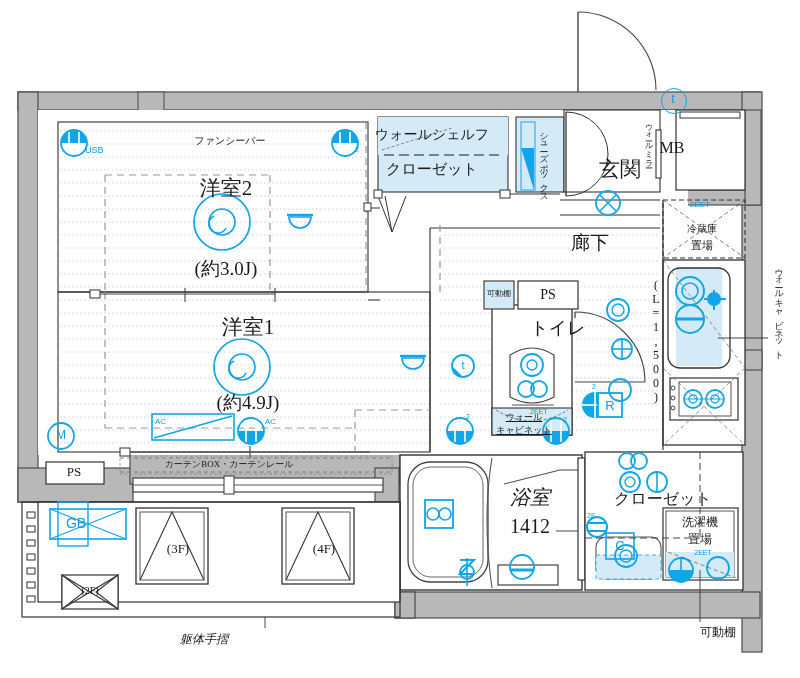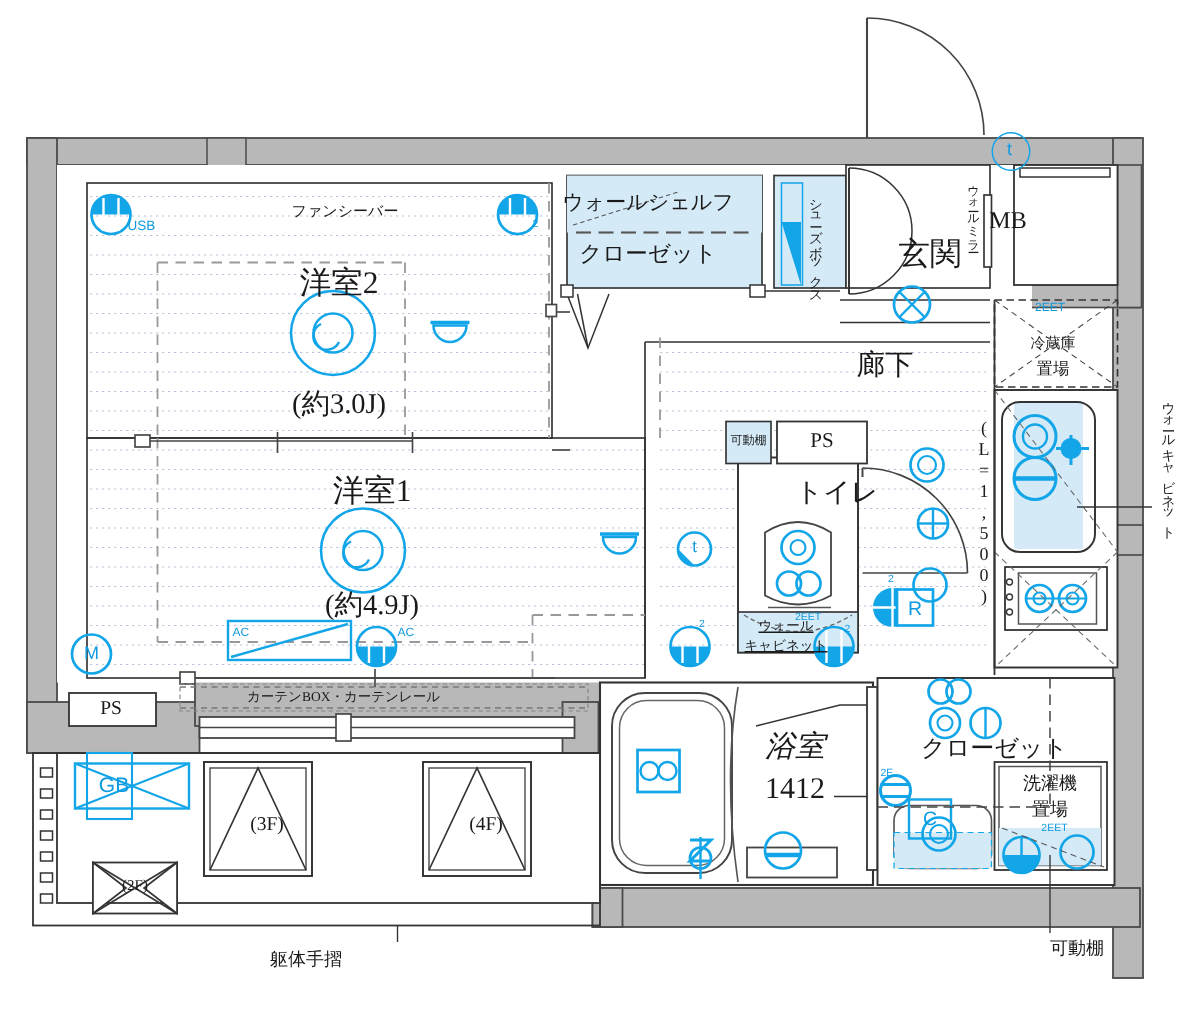--- a/index.html
+++ b/index.html
@@ -473,21 +473,21 @@
 <div class="lbl ctr" style="left:700px;top:514px;font-size:12px;">洗濯機</div>
 <div class="lbl ctr" style="left:700px;top:531px;font-size:12px;">置場</div>
 <div class="lbl ctr blue" style="left:703px;top:549px;font-size:7px;font-family:'Liberation Sans',sans-serif;">2EET</div>
 <div class="lbl ctr" style="left:718px;top:624px;font-size:12px;">可動棚</div>
 <div class="lbl ctr" style="left:229px;top:458px;font-size:9px;">カーテンBOX・カーテンレール</div>
 <div class="lbl ctr" style="left:74px;top:464px;font-size:13px;">PS</div>
 <div class="lbl ctr blue" style="left:76px;top:515px;font-size:14px;font-family:'Liberation Sans',sans-serif;">GB</div>
 <div class="lbl ctr" style="left:178px;top:541px;font-size:13px;">(3F)</div>
 <div class="lbl ctr" style="left:324px;top:541px;font-size:13px;">(4F)</div>
 <div class="lbl ctr" style="left:90px;top:585px;font-size:10px;">(2F)</div>
-<div class="lbl ctr" style="left:204px;top:631px;font-size:12px;">躯体手摺</div>
+<div class="lbl ctr" style="left:204px;top:631px;font-size:12px;font-style:italic;">躯体手摺</div>
 <div class="lbl blue" style="left:155px;top:417px;font-size:8px;font-family:'Liberation Sans',sans-serif;">AC</div>
 <div class="lbl blue" style="left:265px;top:417px;font-size:8px;font-family:'Liberation Sans',sans-serif;">AC</div>
 <div class="lbl ctr blue" style="left:61px;top:428px;font-size:12px;font-family:'Liberation Sans',sans-serif;">M</div>
 <div class="lbl ctr blue" style="left:673px;top:92px;font-size:12px;font-family:'Liberation Sans',sans-serif;">t</div>
 <div class="lbl ctr blue" style="left:463px;top:359px;font-size:11px;font-family:'Liberation Sans',sans-serif;">t</div>
 <div class="lbl ctr blue" style="left:610px;top:398px;font-size:13px;font-family:'Liberation Sans',sans-serif;">R</div>
 <div class="lbl ctr blue" style="left:620px;top:538px;font-size:13px;font-family:'Liberation Sans',sans-serif;">C</div>
 <div class="lbl blue" style="left:587px;top:512px;font-size:7px;font-family:'Liberation Sans',sans-serif;">2E</div>
 <div class="lbl blue" style="left:355px;top:146px;font-size:7px;font-family:'Liberation Sans',sans-serif;">2</div>
 <div class="lbl blue" style="left:466px;top:413px;font-size:7px;font-family:'Liberation Sans',sans-serif;">2</div>

